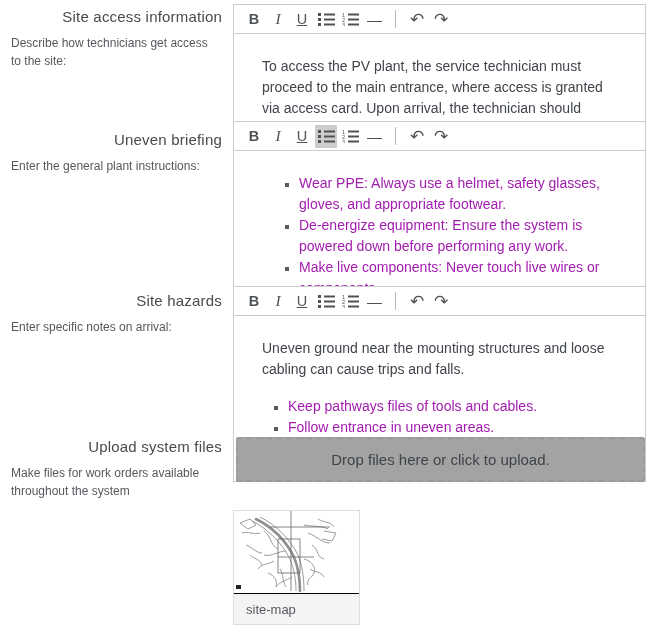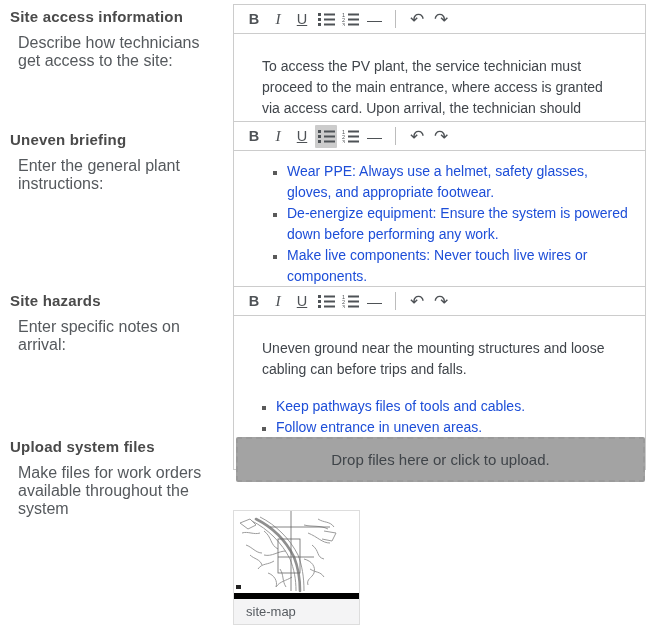--- a/index.html
+++ b/index.html
@@ -5,25 +5,25 @@
   * { box-sizing: border-box; }
   html, body { margin: 0; padding: 0; background: #ffffff; }
   body {
     width: 653px; height: 642px; position: relative; overflow: hidden;
     font-family: "Liberation Sans", "DejaVu Sans", sans-serif;
   }
 
   
   .label-col { position: absolute; left: 10px; width: 212px; }
   .label-col h2 {
-    margin: 0 0 9px 0; font-size: 15px; font-weight: 700;
-    color: #4a4a4a; letter-spacing: .2px;
+    margin: 0 0 9px 0; font-size: 15px; font-weight: 400;
+    color: #4a4a4a; letter-spacing: .2px; text-align: right;
   }
   .label-col p {
-    margin: 8px; font-size: 16px; line-height: 18px; color: #55595d;
+    margin: 1px; font-size: 12px; line-height: 18px; color: #55595d;
   }
 
   
   .editor {
     position: absolute; left: 233px; width: 413px;
     border: 1px solid #cccccc; background: #fff;
   }
   .toolbar {
     height: 29px; border-bottom: 1px solid #cccccc;
     display: flex; align-items: center; padding: 0 8px;
@@ -42,40 +42,40 @@
   .tb.hr { font-size: 15px; letter-spacing: -1px; }
   .tb.arrow { font-size: 17px; font-family: "DejaVu Sans", sans-serif; }
   .sep { width: 1px; height: 18px; background: #bcbcbc; margin: 0 9px; }
 
   .content {
     padding: 6px 12px; font-size: 14px; line-height: 21px; color: #40454b;
     cursor: text;
   }
   .content p { margin: 16px; }
   .content p:empty { display: none; }
-  .content ul { list-style: square; margin: 4px; color: #1d4ed8; }
+  .content ul { list-style: square; margin: 16px; color: #a21caf; }
   .content ul li::marker { color: #5a5a5a; font-size: 12px; }
   .e2 .content ul { padding-left: 37px; }
   .e3 .content ul { padding-left: 26px; }
 
   
   .dropzone {
     position: absolute; left: 236px; top: 437px; width: 409px; height: 45px;
     border: 2px dashed #9a9a9a; border-radius: 2px; background: #a3a3a3;
     display: flex; align-items: center; justify-content: center;
     font-size: 15px; color: #3f4449; cursor: pointer;
   }
   .file-card {
     position: absolute; left: 233px; top: 510px; width: 127px;
     border: 1px solid #dddddd; background: #fff; cursor: pointer;
   }
   .thumb { height: 82px; overflow: hidden; background: #fff; }
   .thumb svg { display: block; }
   .caption {
-    height: 31px; background: #f4f4f5; border-top: 6px solid #000000;
+    height: 31px; background: #f4f4f5; border-top: 1px solid #000000;
     display: flex; align-items: center; padding: 8px 12px;
     font-size: 13px; color: #565b60;
   }
 
   
   .icon-svg { display: block; }
 </style>
 </head>
 <body>
 
@@ -218,21 +218,21 @@
             </g>
           </svg>
         </span>
       </button>
     <button class="tb hr">—</button>
     <span class="sep"></span>
     <button class="tb arrow">↶</button>
     <button class="tb arrow">↷</button>
   </div>
   <div class="content">
-    <p>Uneven ground near the mounting structures and loose cabling can before trips and falls.</p>
+    <p>Uneven ground near the mounting structures and loose cabling can cause trips and falls.</p>
     <ul>
         <li>Keep pathways files of tools and cables.</li>
         <li>Follow entrance in uneven areas.</li>
         <li>Wear sturdy, non-slip boots.</li>
       </ul>
   </div>
 </div>
 
 <div class="label-col" style="top:438px">
   <h2>Upload system files</h2>

